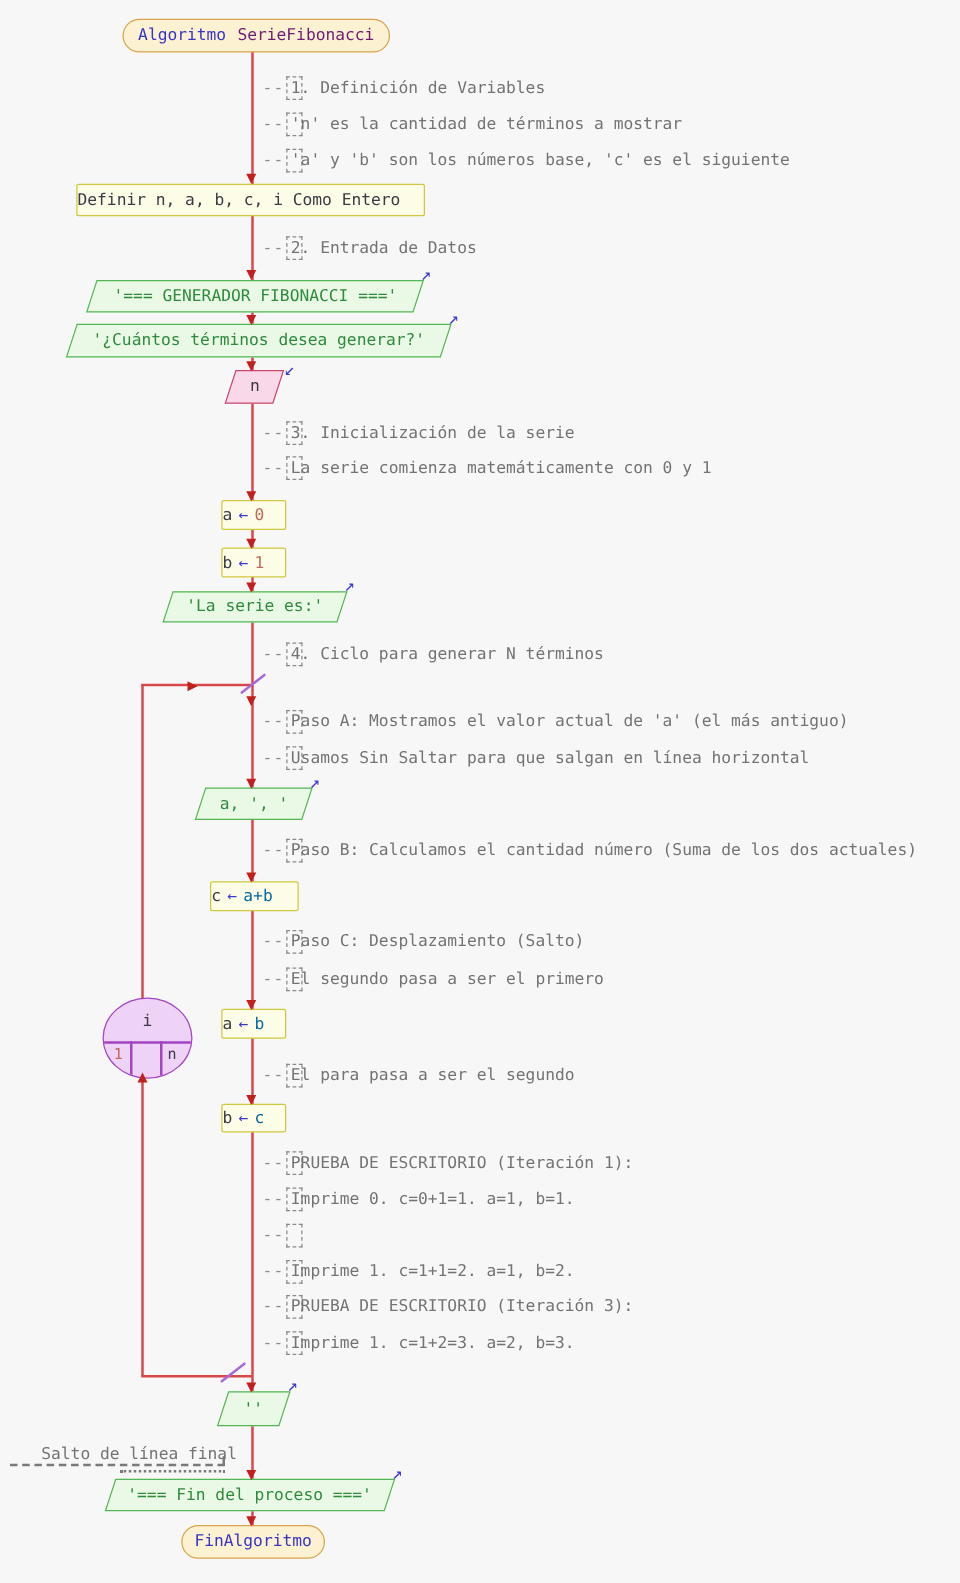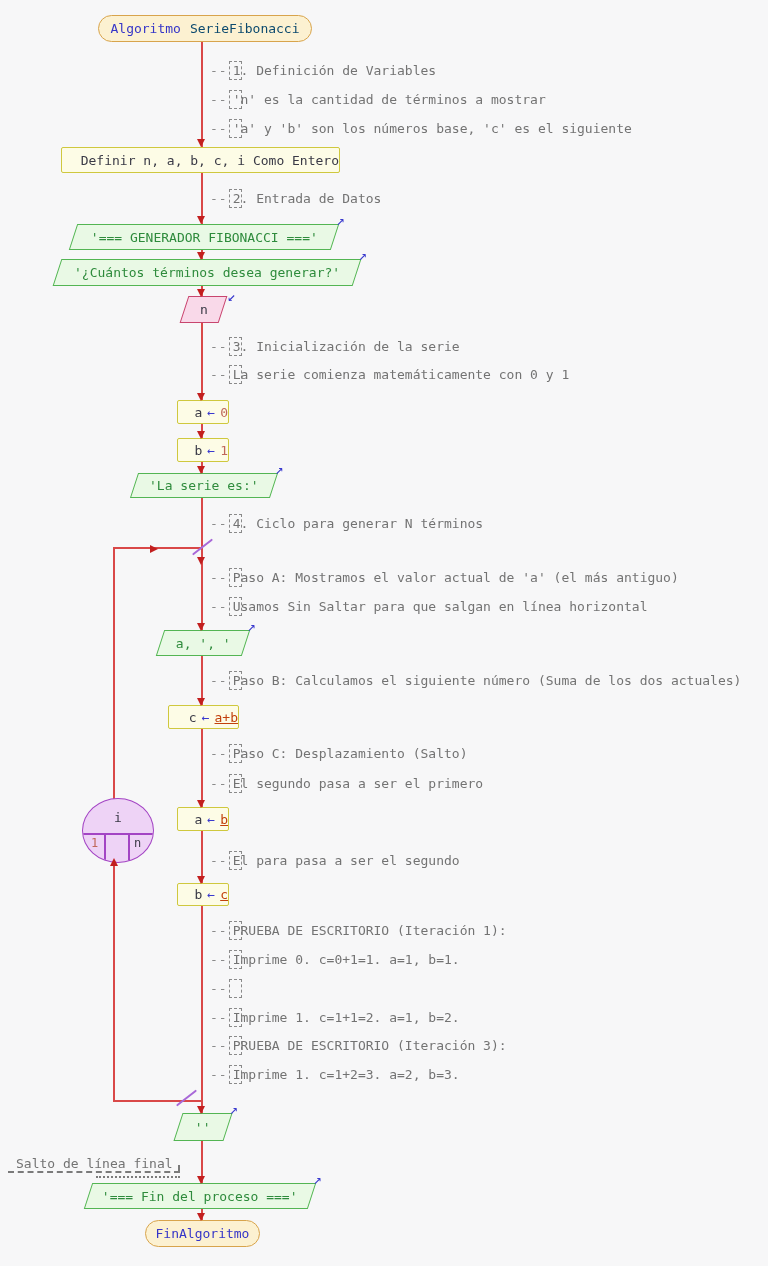--- a/index.html
+++ b/index.html
@@ -11,45 +11,45 @@
   .arr{position:absolute;width:0;height:0;z-index:3;}
   .arr.down{border-left:4px solid transparent;border-right:4px solid transparent;border-top:8px solid #c21f1f;}
   .arr.right{border-top:4px solid transparent;border-bottom:4px solid transparent;border-left:8px solid #c21f1f;}
   .arr.up{border-left:4px solid transparent;border-right:4px solid transparent;border-bottom:8px solid #c21f1f;}
   .slash{position:absolute;width:25px;height:2px;background:#a868d8;transform:rotate(-38deg);z-index:4;border-radius:1px;}
 
   
   .term{position:absolute;background:#fcf1d1;border:1.5px solid #d8a44c;border-radius:14px;
         display:flex;align-items:center;justify-content:center;font-size:13px;z-index:2;white-space:pre;}
   .term .kw{color:#3535c8;}
-  .term .nm{color:#0c4a6e;margin-left:9px;}
+  .term .nm{color:#701a75;margin-left:9px;}
 
   
   .proc{position:absolute;background:#fdfce6;border:1.3px solid #cfc83e;display:flex;align-items:center;
-        justify-content:flex-end;font-size:13px;color:#3a3a46;z-index:2;white-space:pre;border-radius:2px;}
+        justify-content:flex-start;font-size:13px;color:#3a3a46;z-index:2;white-space:pre;border-radius:2px;}
   .aop{color:#3a3ace;margin:0 5px;}
   .aval.num{color:#c0685a;}
-  .aval.var{color:#c2410c;text-decoration:underline;}
+  .aval.var{color:#0369a1;}
 
   
   .io{position:absolute;transform:skewX(-18deg);display:flex;align-items:center;justify-content:center;z-index:2;}
   .io.out{background:#e9f9e5;border:1.4px solid #53b553;}
   .io.inp{background:#f9d9e9;border:1.4px solid #c8456e;}
   .io .t{transform:skewX(18deg);font-size:13px;white-space:pre;}
   .io.out .t{color:#2e8b3c;}
   .io.inp .t{color:#3a3a46;}
   .io-arrow{position:absolute;top:-13px;right:-5px;font-size:14px;color:#3a3ace;transform:skewX(18deg);z-index:3;}
   .io-arrow.in{top:-9px;right:-9px;}
 
   
   .comment{position:absolute;display:flex;align-items:center;height:20px;font-size:13px;z-index:2;}
   .cdash{color:#8a8a8a;letter-spacing:1px;flex:none;}
   .cbox{width:11px;height:17px;border:1px dashed #8a8a8a;margin-left:1px;flex:none;}
   .ctext{color:#737373;margin-left:-9px;white-space:pre;position:relative;z-index:1;}
-  .ctext.noicon{margin-left:0;}
+  .ctext.noicon{margin-left:17px;}
   .dashline{position:absolute;border-top:2px dashed #7a7a7a;z-index:1;}
   .dashline.dense{border-top-style:dotted;}
   .dashhook{position:absolute;width:2px;height:7px;background:#7a7a7a;z-index:1;}
 
   
   .loopell{position:absolute;left:82px;top:798px;width:70px;height:63px;background:#eed3f6;
            border:1.6px solid #a344c4;border-radius:50%;overflow:hidden;z-index:2;}
   .loopell .le-h{position:absolute;left:0;right:0;top:34px;height:1.5px;background:#a344c4;}
   .loopell .le-v1{position:absolute;left:21px;top:34px;bottom:0;width:1.5px;background:#a344c4;}
   .loopell .le-v2{position:absolute;left:45px;top:34px;bottom:0;width:1.5px;background:#a344c4;}
@@ -175,21 +175,21 @@
   </div>
 
   <div class="io out" style="left:160px;top:630px;width:84px;height:24px;">
     <span class="t"><span>a, </span><span style="color:#2e8b3c;">', '</span></span>
     <span class="io-arrow">↗</span>
   </div>
 
   <div class="comment" style="left:210px;top:670px;">
     <span class="cdash">--</span>
       <span class="cbox"></span>
-      <span class="ctext">Paso B: Calculamos el siguiente número (Suma de los dos actuales)</span>
+      <span class="ctext">Paso B: Calculamos el cantidad número (Suma de los dos actuales)</span>
   </div>
 
   <div class="proc" style="left:168px;top:705px;width:69px;height:22px;">
     <span>c</span><span class="aop">←</span><span class="aval var">a+b</span>
   </div>
 
   <div class="comment" style="left:210px;top:743px;">
     <span class="cdash">--</span>
       <span class="cbox"></span>
       <span class="ctext">Paso C: Desplazamiento (Salto)</span>

